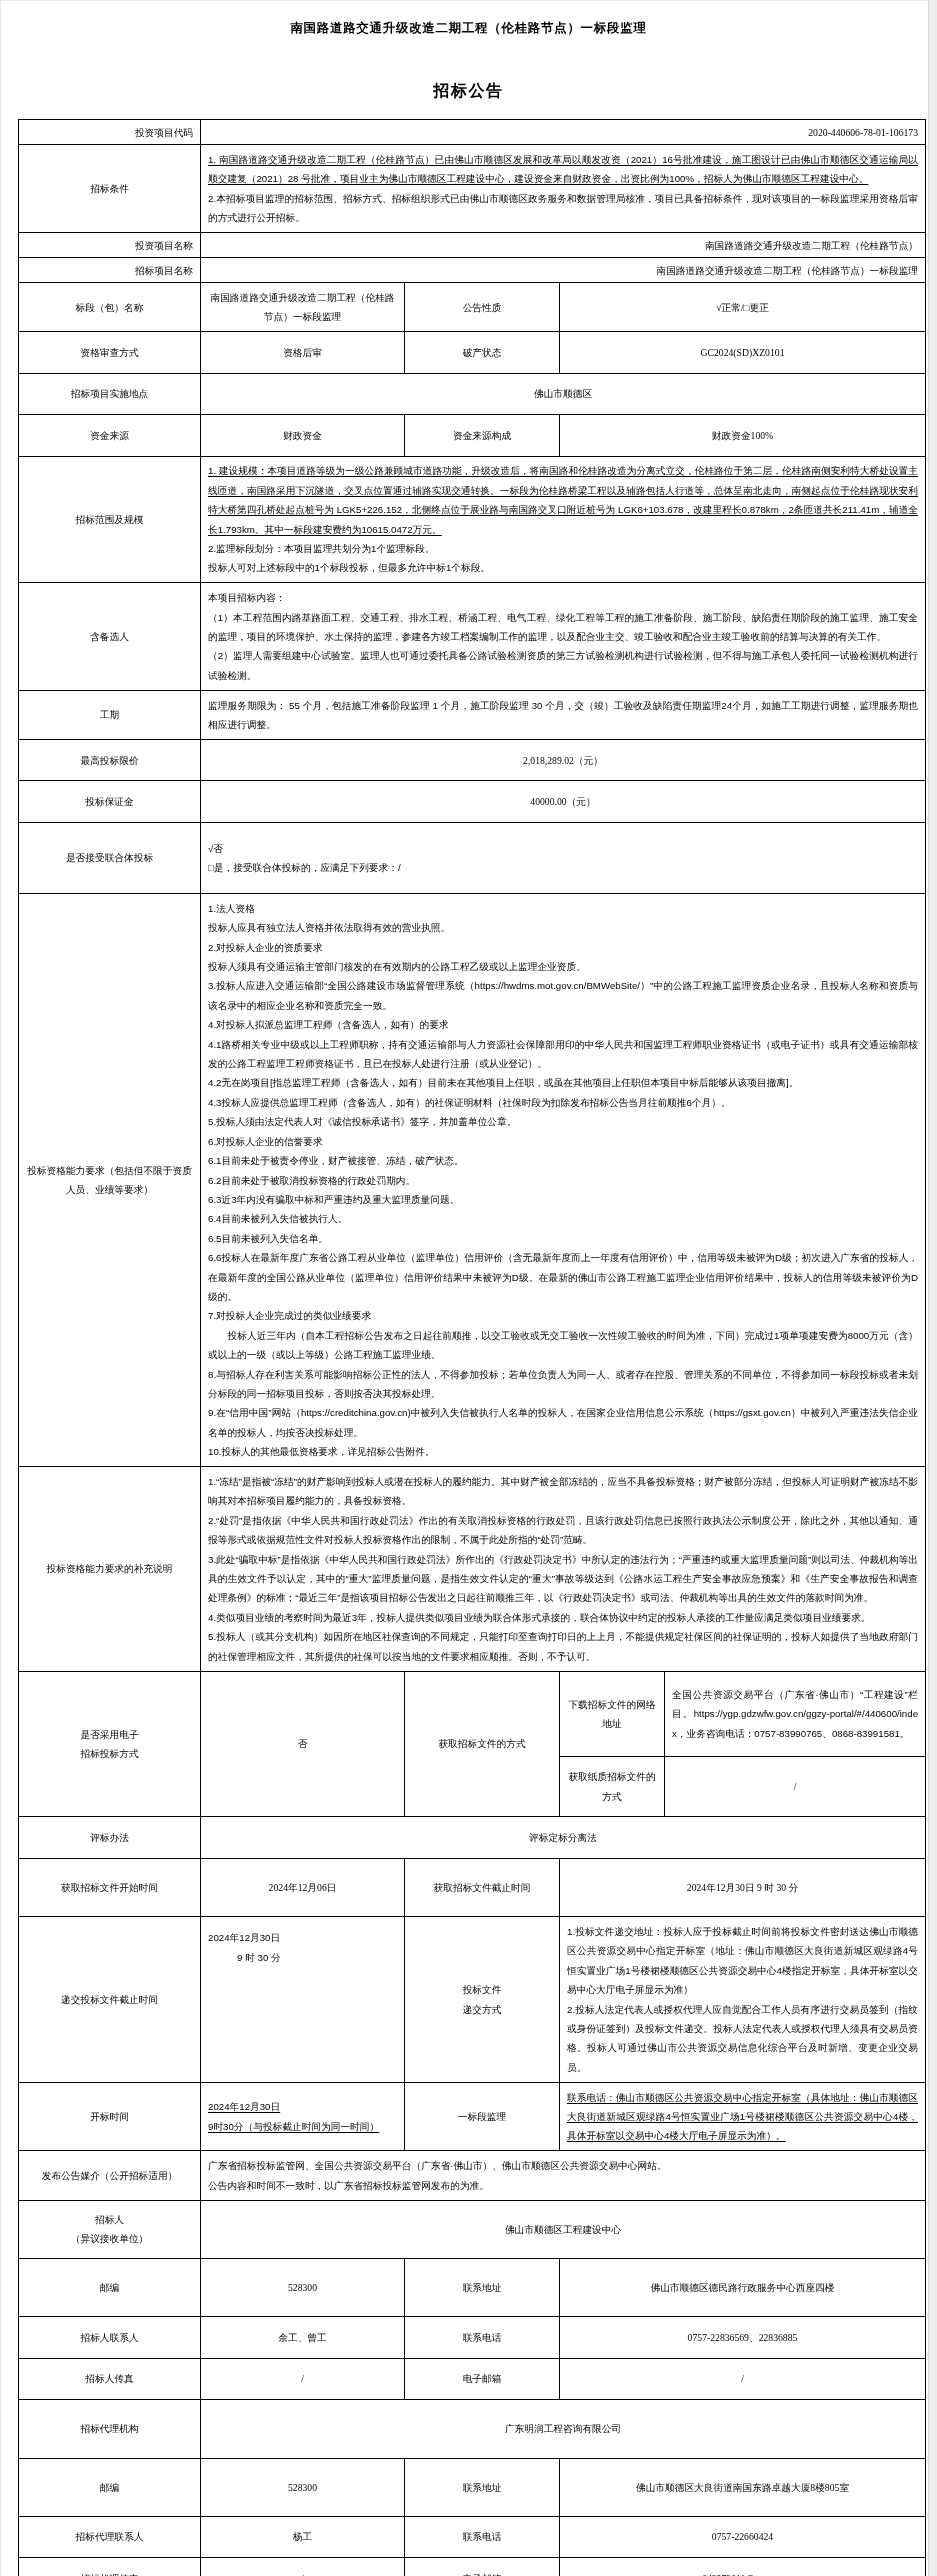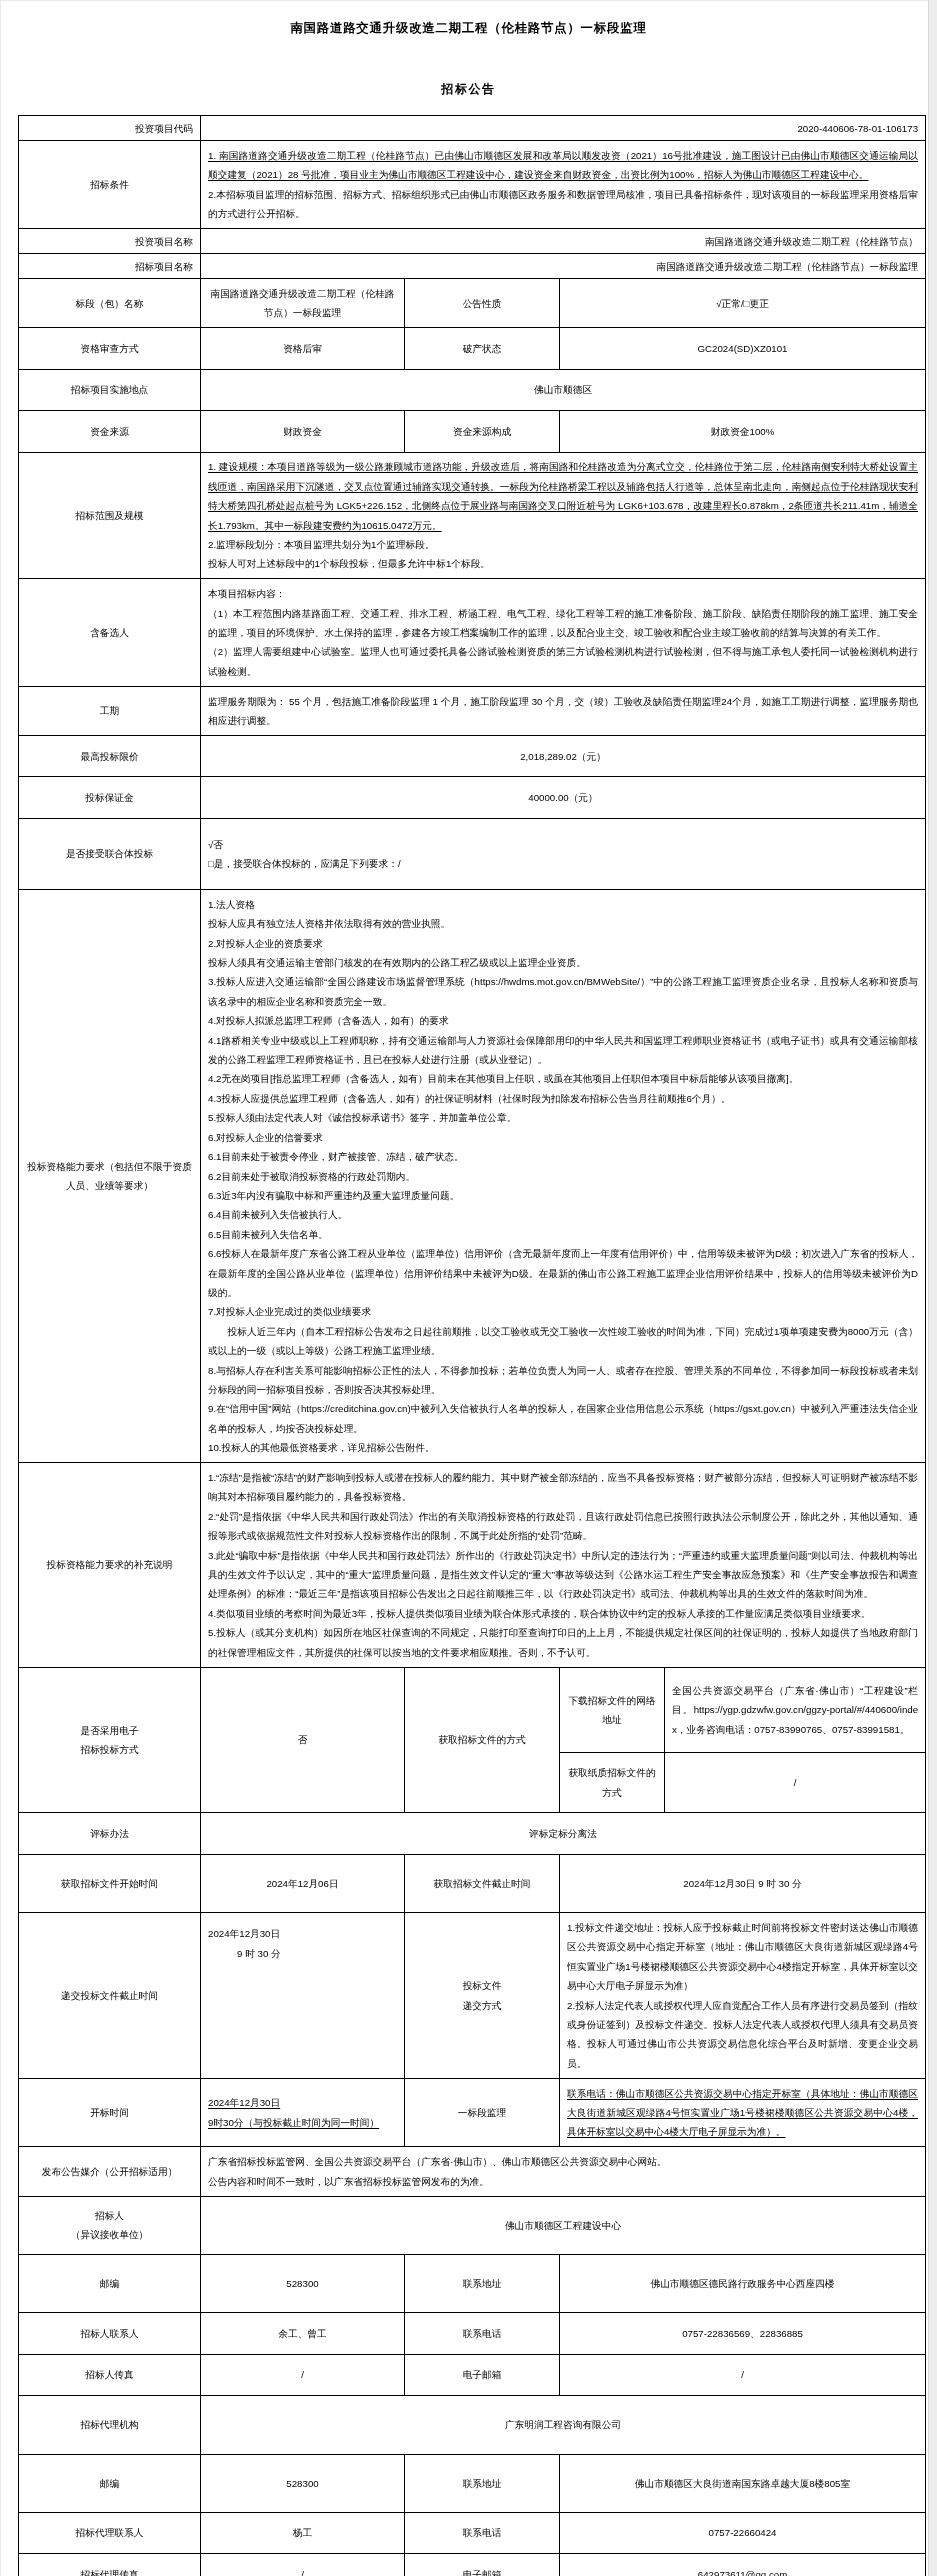--- a/index.html
+++ b/index.html
@@ -1,26 +1,26 @@
 <!DOCTYPE html>
 <html style="font-size:12.4px"><head>
 <meta charset="utf-8">
 <style>
   html,body{margin:0;padding:0;background:#fff;}
   body{width:937px;font-family:"Liberation Sans","DejaVu Sans",sans-serif;color:#000;}
   .page{position:relative;width:937px;min-height:2576px;background:#fff;box-sizing:border-box;
         padding:11px 0 31px 0;box-shadow:inset 0 0 0 0.8px #e3e3e3;}
   .vscroll{position:absolute;top:0;right:0;width:7.8px;height:100%;background:#ededed;border-left:0.8px solid #d8d8d8;}
   .title{font-size:12.4px;font-weight:bold;text-align:center;margin:9.3px 31px 0;letter-spacing:0.8px;}
-  .subtitle{font-size:12px;font-weight:bold;text-align:center;margin:44px 0 17px;letter-spacing:1.6px;}
+  .subtitle{font-size:16px;font-weight:bold;text-align:center;margin:44px 0 17px;letter-spacing:1.6px;}
   table.doc{border-collapse:collapse;table-layout:fixed;width:907px;margin-left:18px;border:1.6px solid #000;}
   td{border:0.8px solid #000;font-size:9.7px;line-height:19.4px;vertical-align:middle;
      padding:4.7px 7px;word-break:break-all;}
   td.lbl{text-align:center;padding:4.7px 3.9px;white-space:pre-line;}
-  td.ctr{text-align:center;white-space:pre-line;}
+  td.ctr{text-align:center;white-space:pre-line;font-family:Liberation Serif, serif;}
   td.txt{text-align:justify;white-space:pre-line;}
   td.lft{text-align:left;white-space:pre-line;}
   tr.compact td{height:12.4px;padding:2.3px 7px;text-align:right;}
   tr.mid td{height:31px;}
   tr.tall td{height:48px;}
   .u{text-decoration:underline;text-underline-offset:2.3px;}
 </style>
 </head>
 <body>
 
@@ -152,21 +152,21 @@
 4.类似项目业绩的考察时间为最近3年，投标人提供类似项目业绩为联合体形式承接的，联合体协议中约定的投标人承接的工作量应满足类似项目业绩要求。
 5.投标人（或其分支机构）如因所在地区社保查询的不同规定，只能打印至查询打印日的上上月，不能提供规定社保区间的社保证明的，投标人如提供了当地政府部门的社保管理相应文件，其所提供的社保可以按当地的文件要求相应顺推。否则，不予认可。</td>
     </tr>
 
     <tr>
       <td class="lbl" rowspan="2">是否采用电子
 招标投标方式</td>
       <td class="ctr" rowspan="2">否</td>
       <td class="lbl" rowspan="2">获取招标文件的方式</td>
       <td class="lbl" style="height:75px">下载招标文件的网络地址</td>
-      <td class="txt">全国公共资源交易平台（广东省·佛山市）“工程建设”栏目。https://ygp.gdzwfw.gov.cn/ggzy-portal/#/440600/index，业务咨询电话：0757-83990765、0757-83991581。</td>
+      <td class="txt">全国公共资源交易平台（广东省·佛山市）“工程建设”栏目。https://ygp.gdzwfw.gov.cn/ggzy-portal/#/440600/index，业务咨询电话：0757-83990765、0868-83991581。</td>
     </tr>
     <tr>
       <td class="lbl" style="height:50px">获取纸质招标文件的方式</td>
       <td class="ctr">/</td>
     </tr>
 
     <tr class="mid">
       <td class="lbl">评标办法</td>
       <td class="ctr" colspan="4">评标定标分离法</td>
     </tr>

